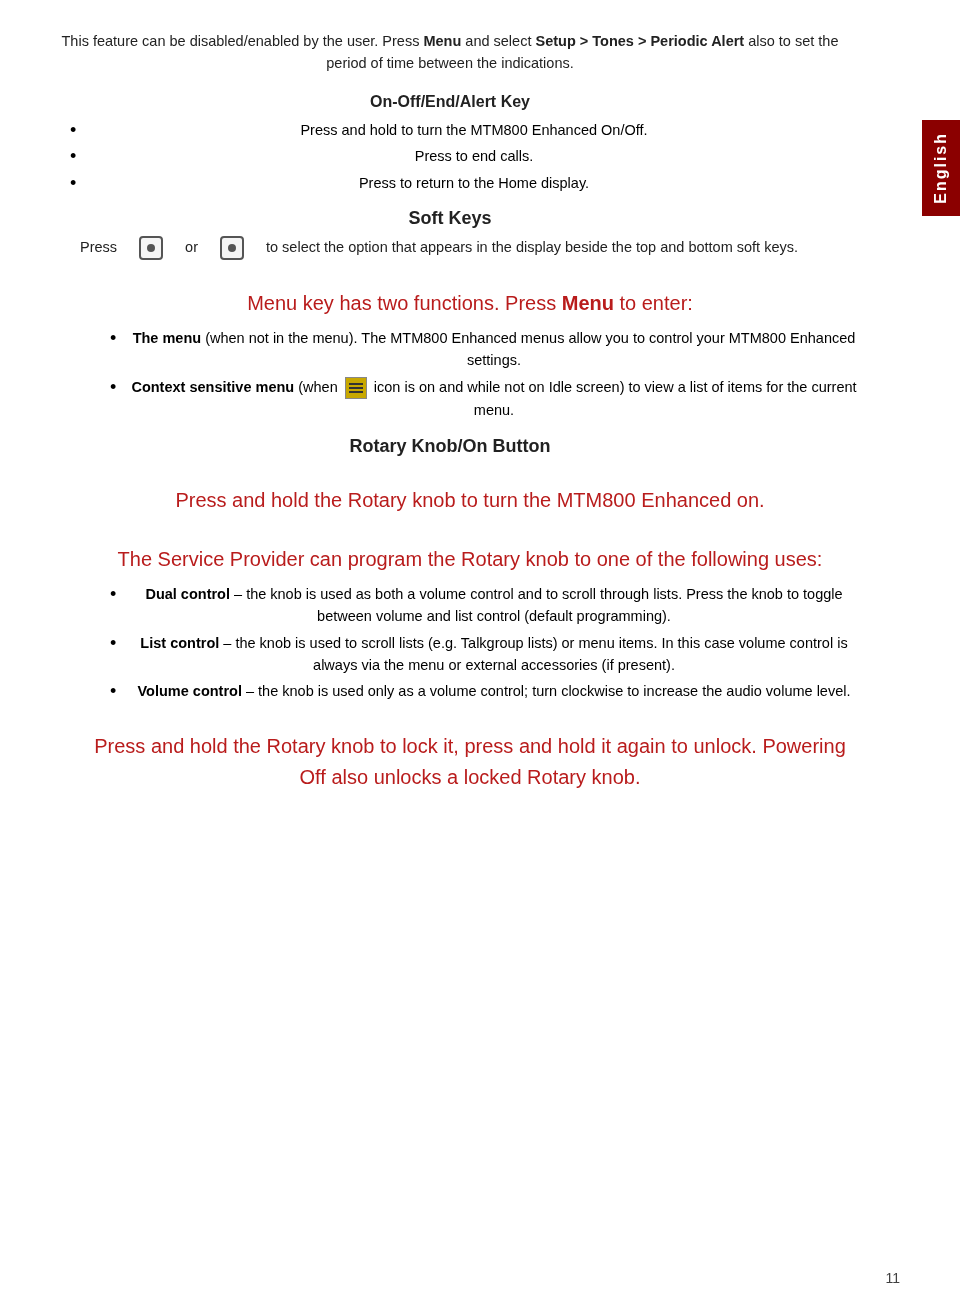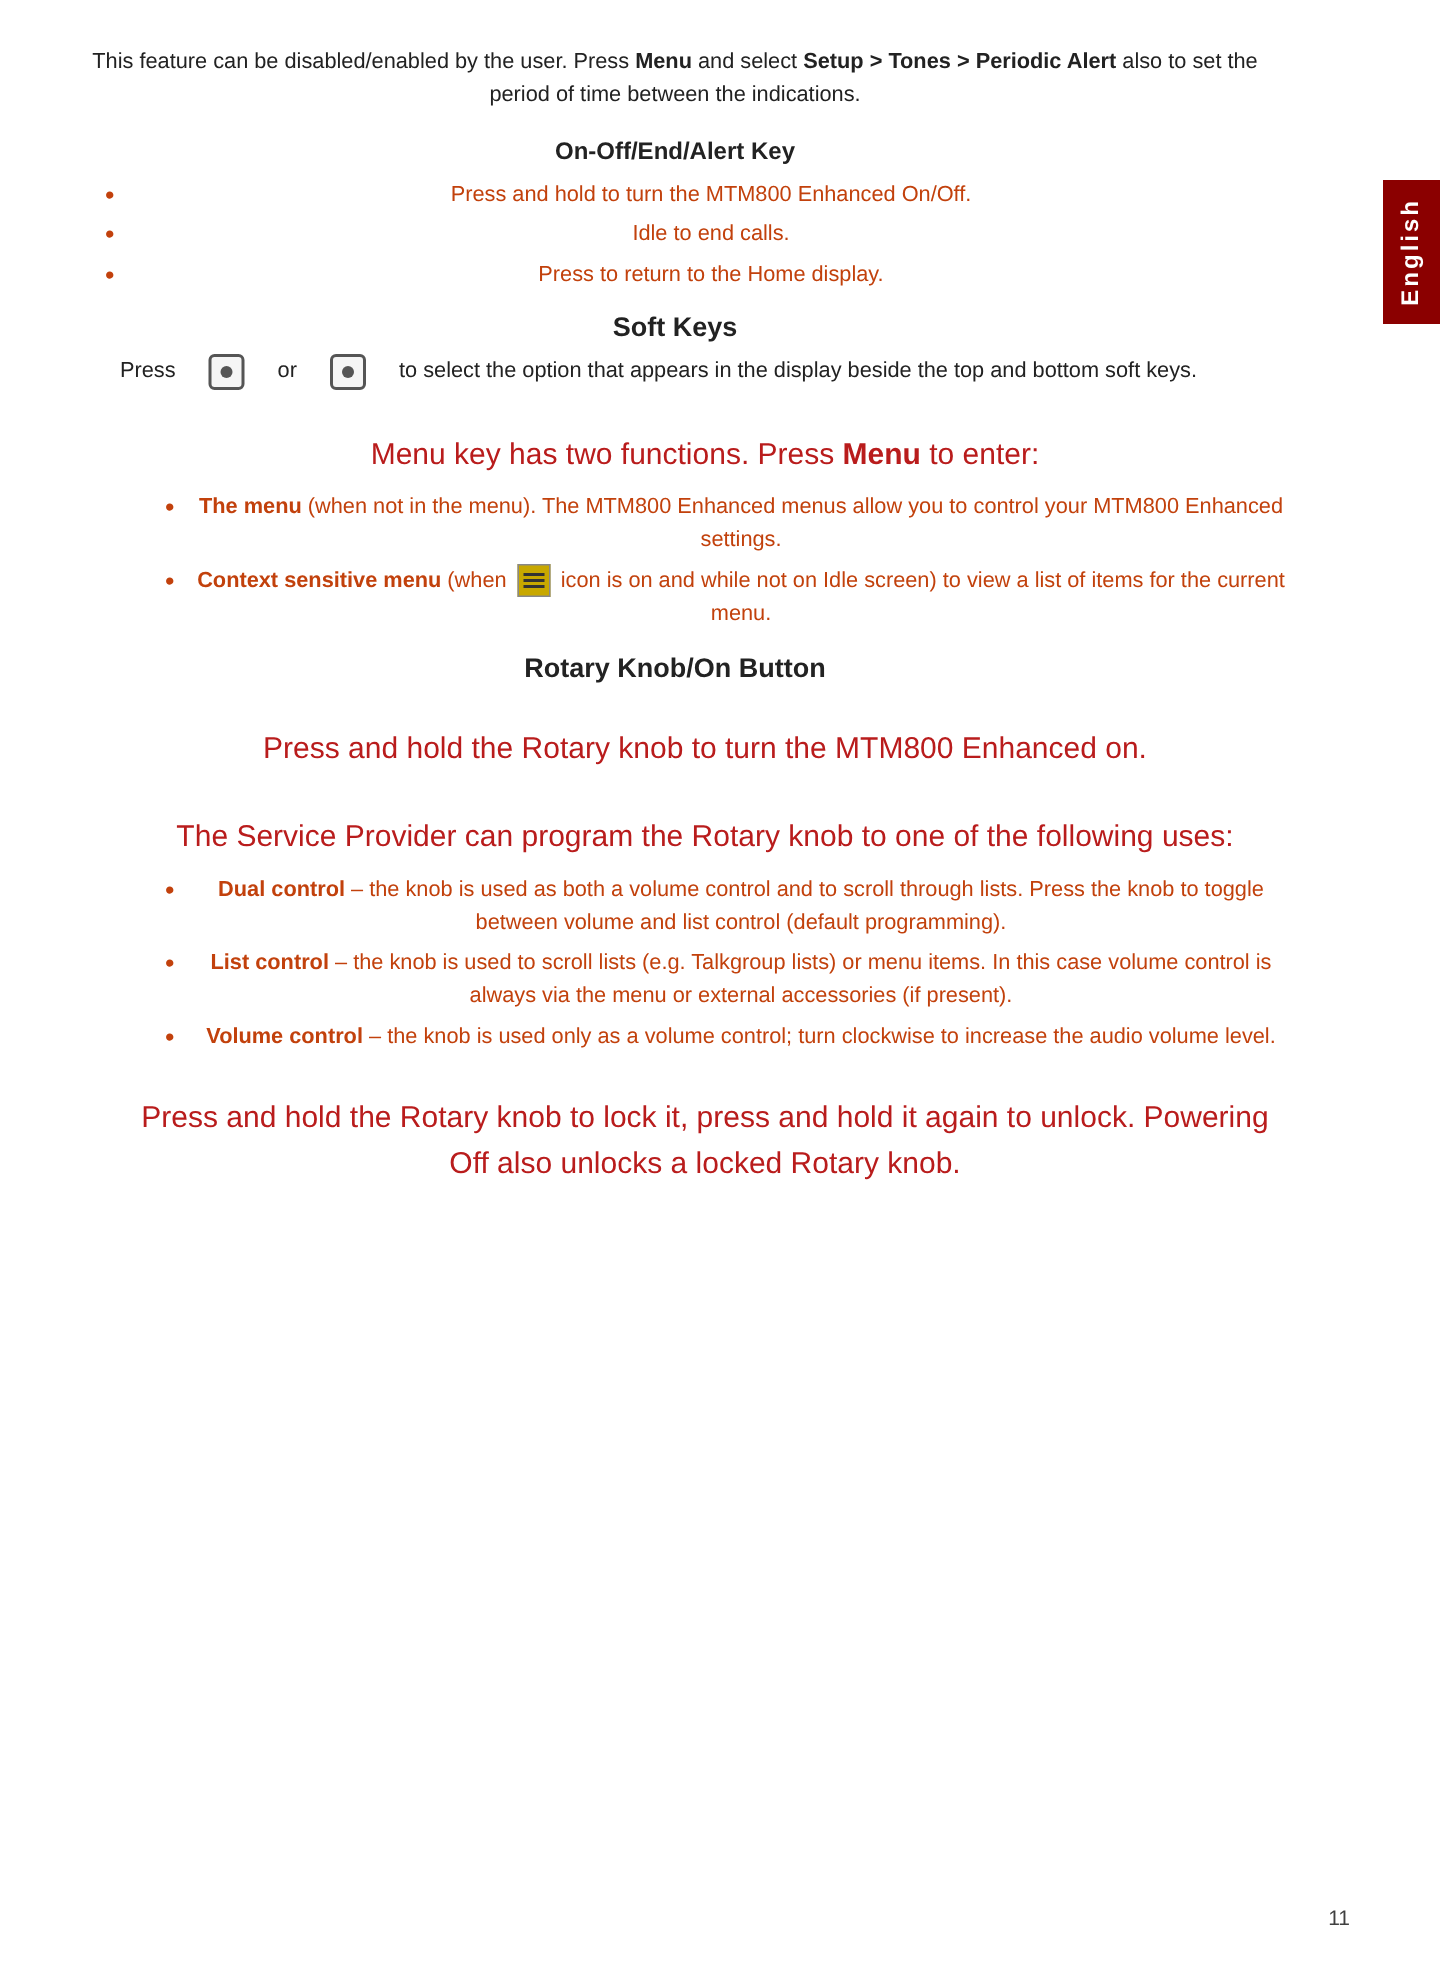--- a/index.html
+++ b/index.html
@@ -81,21 +81,21 @@
       margin-left: 30px;
       margin-bottom: 10px;
     }
 
     .bullet-list li {
       position: relative;
       padding-left: 18px;
       margin-bottom: 4px;
       font-size: 14.5px;
       line-height: 1.55;
-      color: #c2410c;
+      color: #000000;
     }
 
     .bullet-list li::before {
       content: "•";
       position: absolute;
       left: 0;
       top: 0;
       font-size: 18px;
       line-height: 1.3;
     }
@@ -195,21 +195,21 @@
 
   <p class="intro-text">
     <span>This feature can be disabled/enabled by the user. Press </span><strong>Menu</strong><span> and select </span><strong>Setup &gt; Tones &gt; Periodic Alert</strong><span> also to set the period of time between the indications.</span>
   </p>
 
 
   <div class="section-block">
     <h2 class="sub-title">On-Off/End/Alert Key</h2>
     <ul class="bullet-list">
       <li><span>Press and hold to turn the MTM800 Enhanced On/Off.</span></li>
-      <li><span>Idle to end calls.</span></li>
+      <li><span>Press to end calls.</span></li>
       <li><span>Press to return to the Home display.</span></li>
     </ul>
   </div>
 
   <div class="section-block">
     <h2 class="major-sub-title">Soft Keys</h2>
     <div class="indented-block">
       <div class="soft-keys-line">
         <span>Press</span>
 

